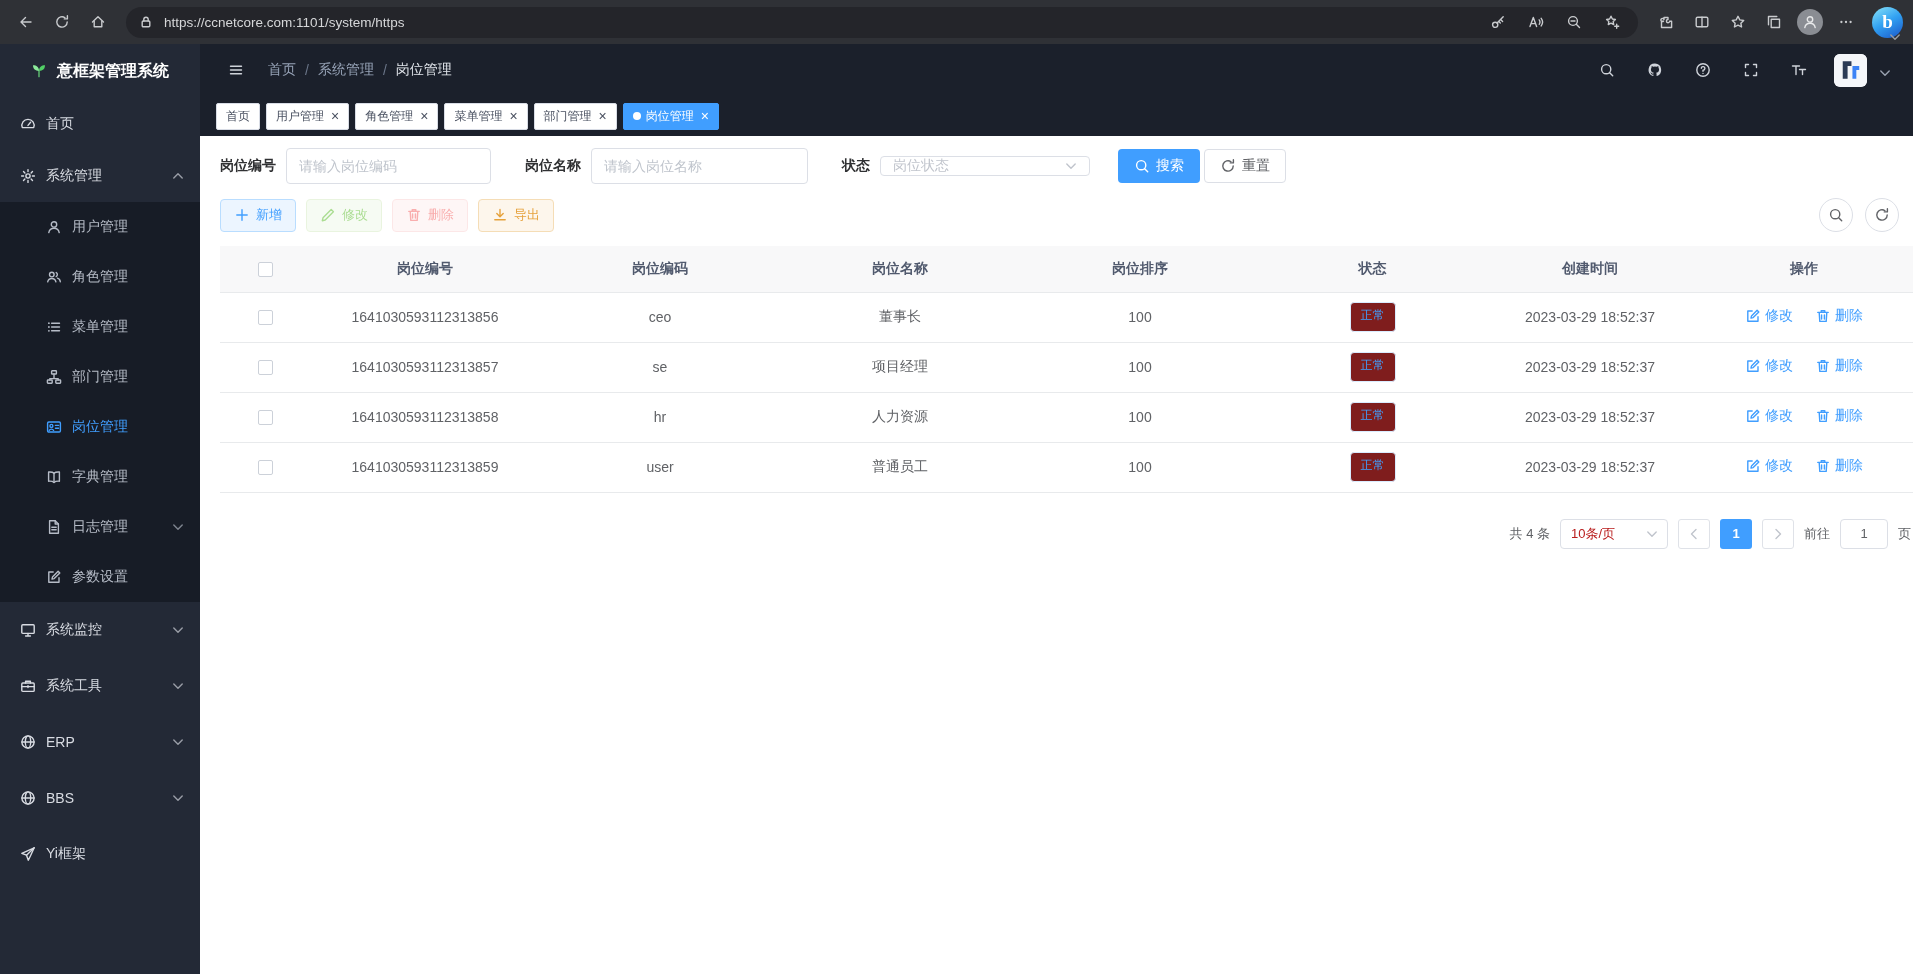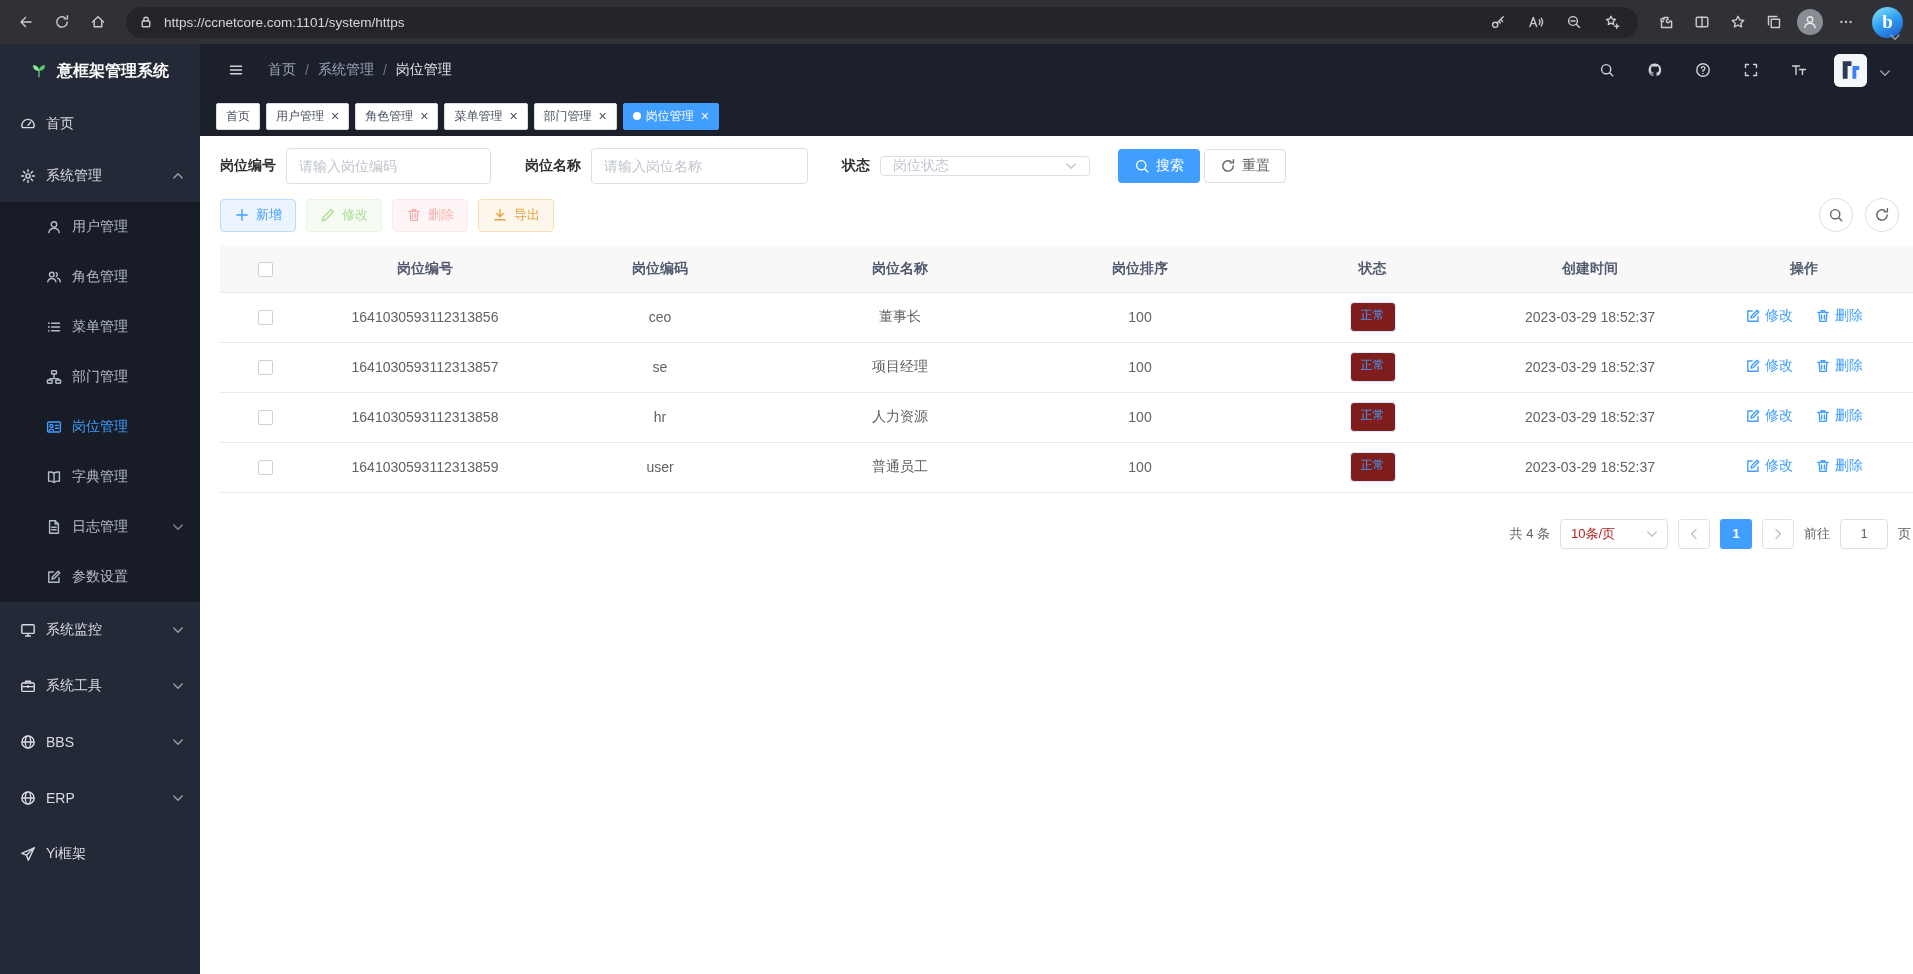--- a/index.html
+++ b/index.html
@@ -473,30 +473,30 @@
         </svg>
       <span>系统工具</span>
       <svg class="ic ic12 chev">
           <use href="#i-chevdown"></use>
         </svg>
     </div>
     <div class="side-item lv1b">
       <svg class="ic">
           <use href="#i-globe"></use>
         </svg>
-      <span>BBS</span>
+      <span>ERP</span>
       <svg class="ic ic12 chev">
           <use href="#i-chevdown"></use>
         </svg>
     </div>
     <div class="side-item lv1b">
       <svg class="ic">
           <use href="#i-globe"></use>
         </svg>
-      <span>ERP</span>
+      <span>BBS</span>
       <svg class="ic ic12 chev">
           <use href="#i-chevdown"></use>
         </svg>
     </div>
     <div class="side-item lv1b">
       <svg class="ic">
           <use href="#i-send"></use>
         </svg>
       <span>Yi框架</span>
     </div>

